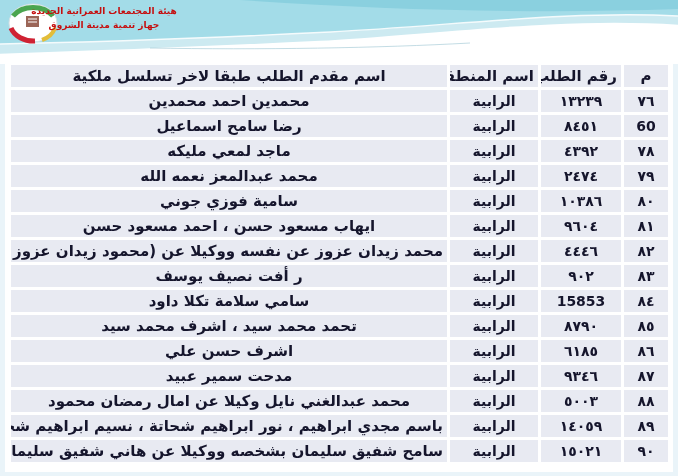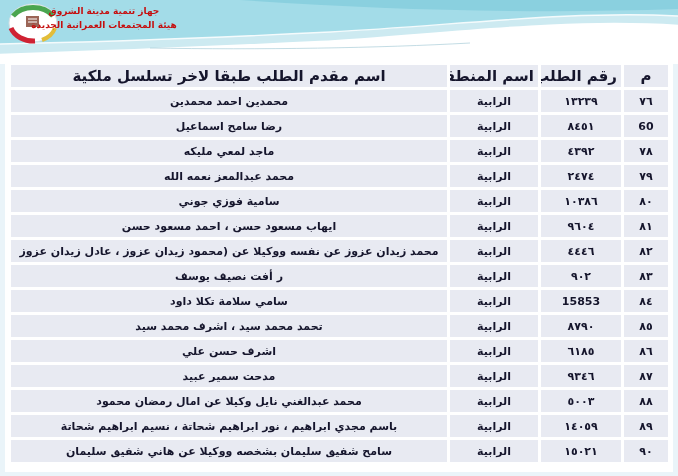--- a/index.html
+++ b/index.html
@@ -25,22 +25,22 @@
   .date-value{margin-right:30px;}
   
   .tbl-wrap{position:absolute;top:62px;right:7px;left:8px;}
   table{width:100%;border-collapse:separate;border-spacing:3px;table-layout:fixed;}
   th,td{
     background:#e8eaf2;color:#15152c;font-weight:bold;
     text-align:center;vertical-align:middle;
     height:22px;padding:0 4px;overflow:hidden;white-space:nowrap;
   }
   th{font-size:15px;}
-  td{font-size:11px;}
-  td.applicant{font-size:11px;}
+  td{font-size:14px;}
+  td.applicant{font-size:15px;}
 </style>
 </head>
 <body>
 
 <div class="page">
   <div class="content-bg"></div>
 
   <svg class="waves" viewBox="0 0 678 64" preserveAspectRatio="none">
     <rect x="0" y="0" width="678" height="64" fill="#ffffff"></rect>
     <path d="M0 0 H678 V26 C560 18 430 36 320 42 C200 48 90 52 0 55 Z" fill="#cdeaf1"></path>
@@ -55,22 +55,22 @@
     <ellipse cx="27" cy="21" rx="24" ry="19" fill="#ffffff" stroke="#d4e0e5" stroke-width="1"></ellipse>
     <path d="M7 14 A24 19 0 0 1 47 14" stroke="#4aa54f" stroke-width="5" fill="none"></path>
     <path d="M5 26 A24 19 0 0 0 29 39" stroke="#cf2233" stroke-width="5" fill="none"></path>
     <path d="M49 26 A24 19 0 0 1 36 38" stroke="#e3bd39" stroke-width="4" fill="none"></path>
     <rect x="20" y="14" width="13" height="11" fill="#8a4a3a" opacity="0.85"></rect>
     <line x1="22" y1="17" x2="31" y2="17" stroke="#ffffff" stroke-width="1"></line>
     <line x1="22" y1="20" x2="31" y2="20" stroke="#ffffff" stroke-width="1"></line>
   </svg>
 
   <div class="agency">
+    <div>هيئة المجتمعات العمرانية الجديدة</div>
     <div>جهاز تنمية مدينة الشروق</div>
-    <div>هيئة المجتمعات العمرانية الجديدة</div>
   </div>
 
 
   <div class="tbl-wrap">
     <table>
       <colgroup>
         <col style="width:44px">
           <col style="width:80px">
           <col style="width:88px">
           <col>

